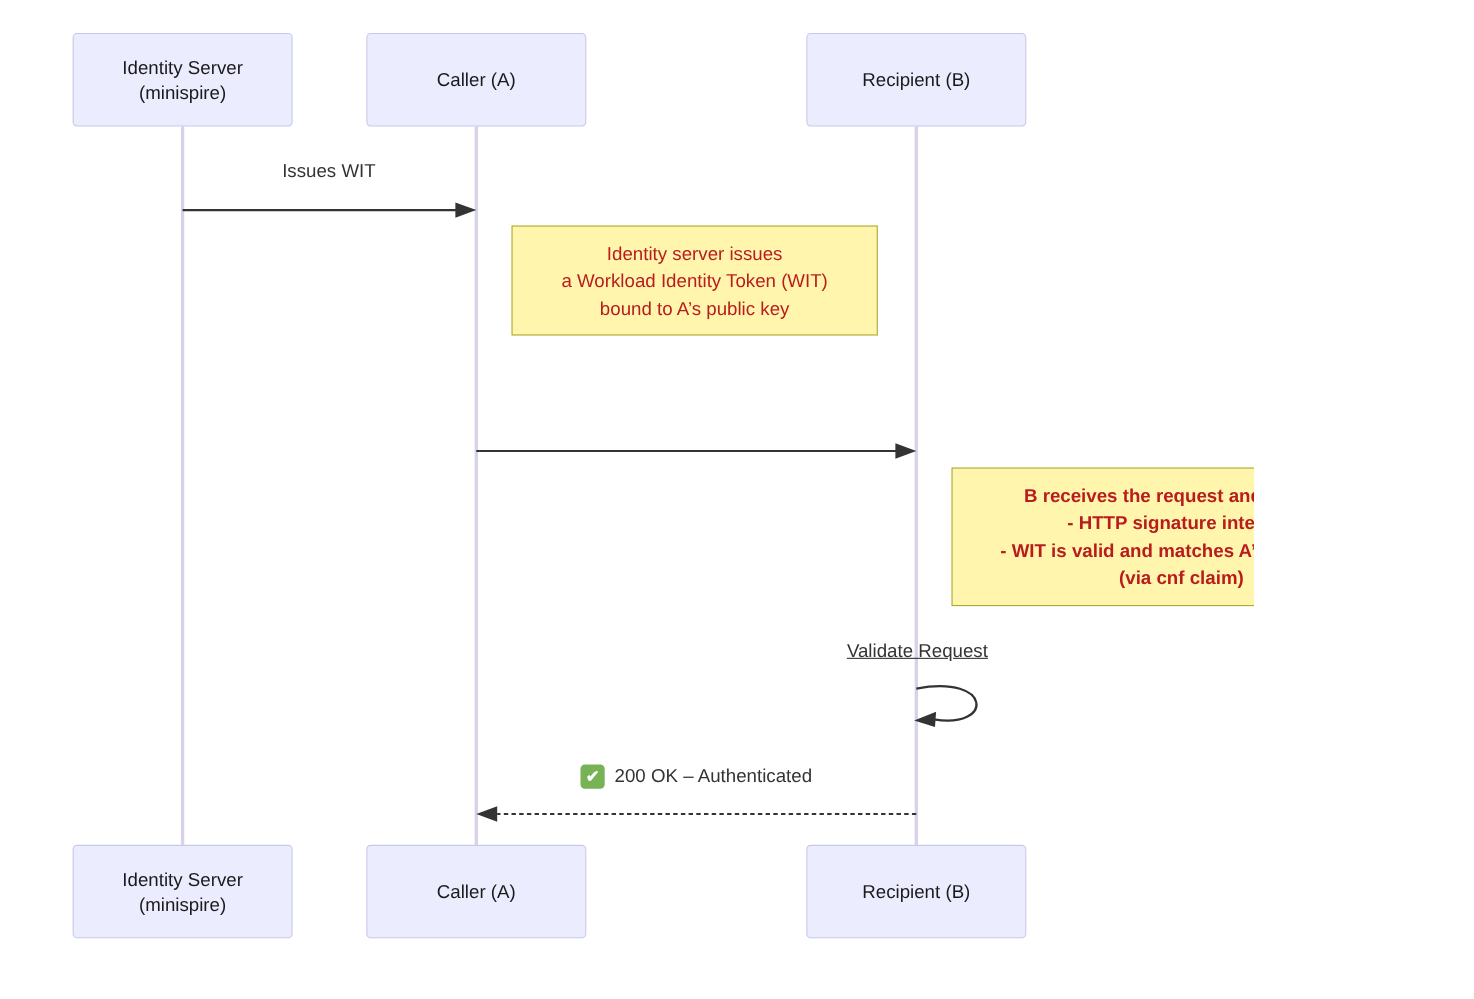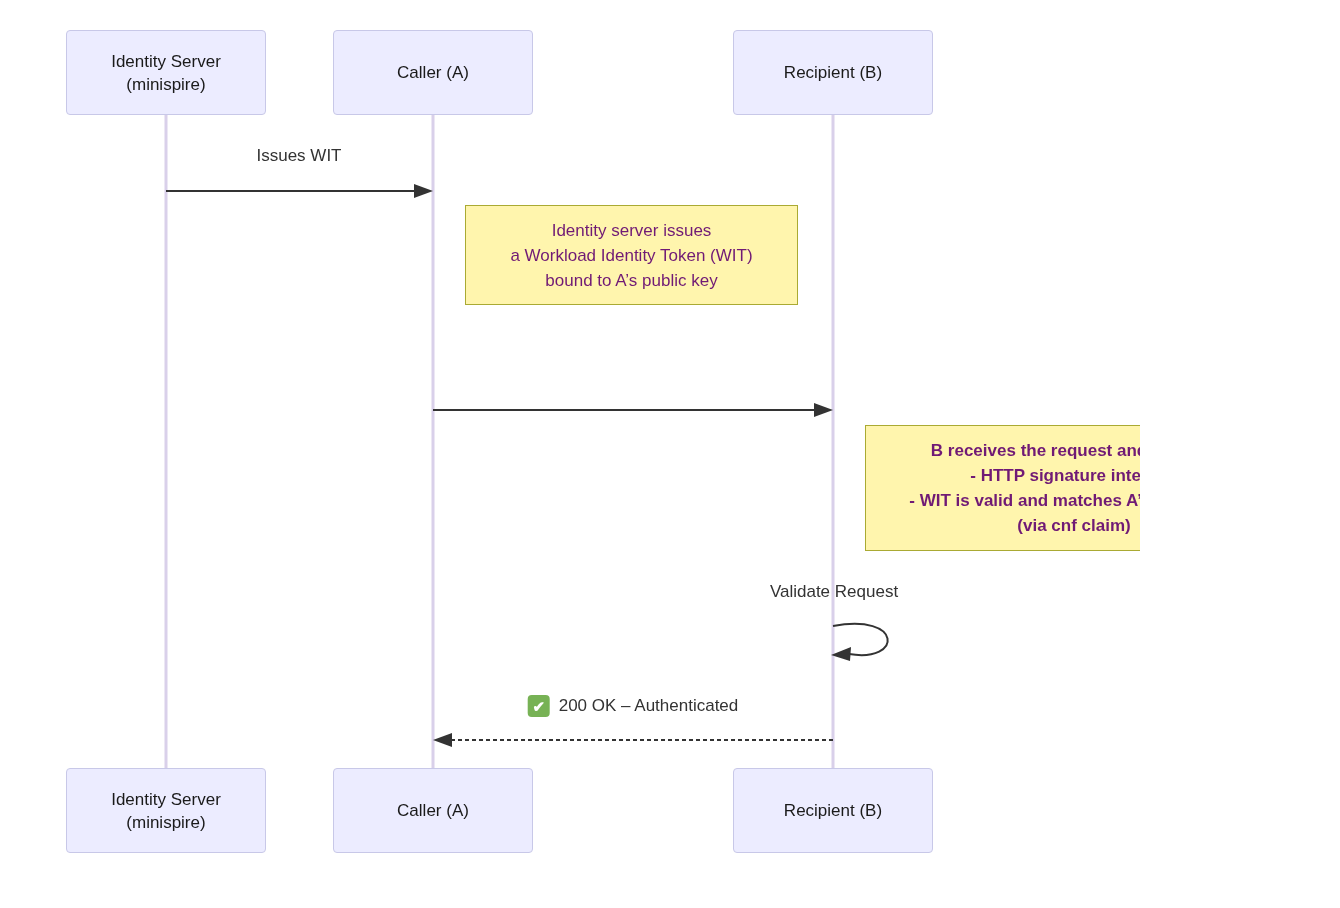--- a/index.html
+++ b/index.html
@@ -48,21 +48,21 @@
     position: absolute;
     box-sizing: border-box;
     background: var(--note-fill, #FFF5AD);
     border: 1px solid var(--note-border, #AAAA33);
     display: flex;
     align-items: center;
     justify-content: center;
     text-align: center;
     font-size: 17px;
     line-height: 25px;
-    color: #701a75;
+    color: #b91c1c;
     white-space: pre-line;
   }
   .msg-label {
     position: absolute;
     transform: translateX(-50%);
     text-align: center;
     font-size: 17px;
     line-height: 26px;
     color: var(--message-text, #333333);
     white-space: pre-line;
@@ -132,21 +132,21 @@
   <div class="note" style="left:465px; top:205px; width:333px; height:100px;">Identity server issues
 a Workload Identity Token (WIT)
 bound to A’s public key</div>
 
 
   <div class="note" style="left:865px; top:425px; width:418px; height:126px;font-weight:bold;">B receives the request and verifies:
 - HTTP signature integrity
 - WIT is valid and matches A’s public key
 (via cnf claim)</div>
 
-  <div class="msg-label" style="left:834px; top:579px;">Validate Request</div>
+  <div class="msg-label" style="left:834px; top:579px;text-decoration:underline;">Validate Request</div>
 
   <div class="msg-label with-icon" style="left:633px; top:693px;">
     <span class="check-badge">
       <span class="glyph">✔</span>
     </span>
     <span>200 OK – Authenticated</span>
   </div>
 
   <div class="actor" style="left:66px; top:768px;">Identity Server
 (minispire)</div>

